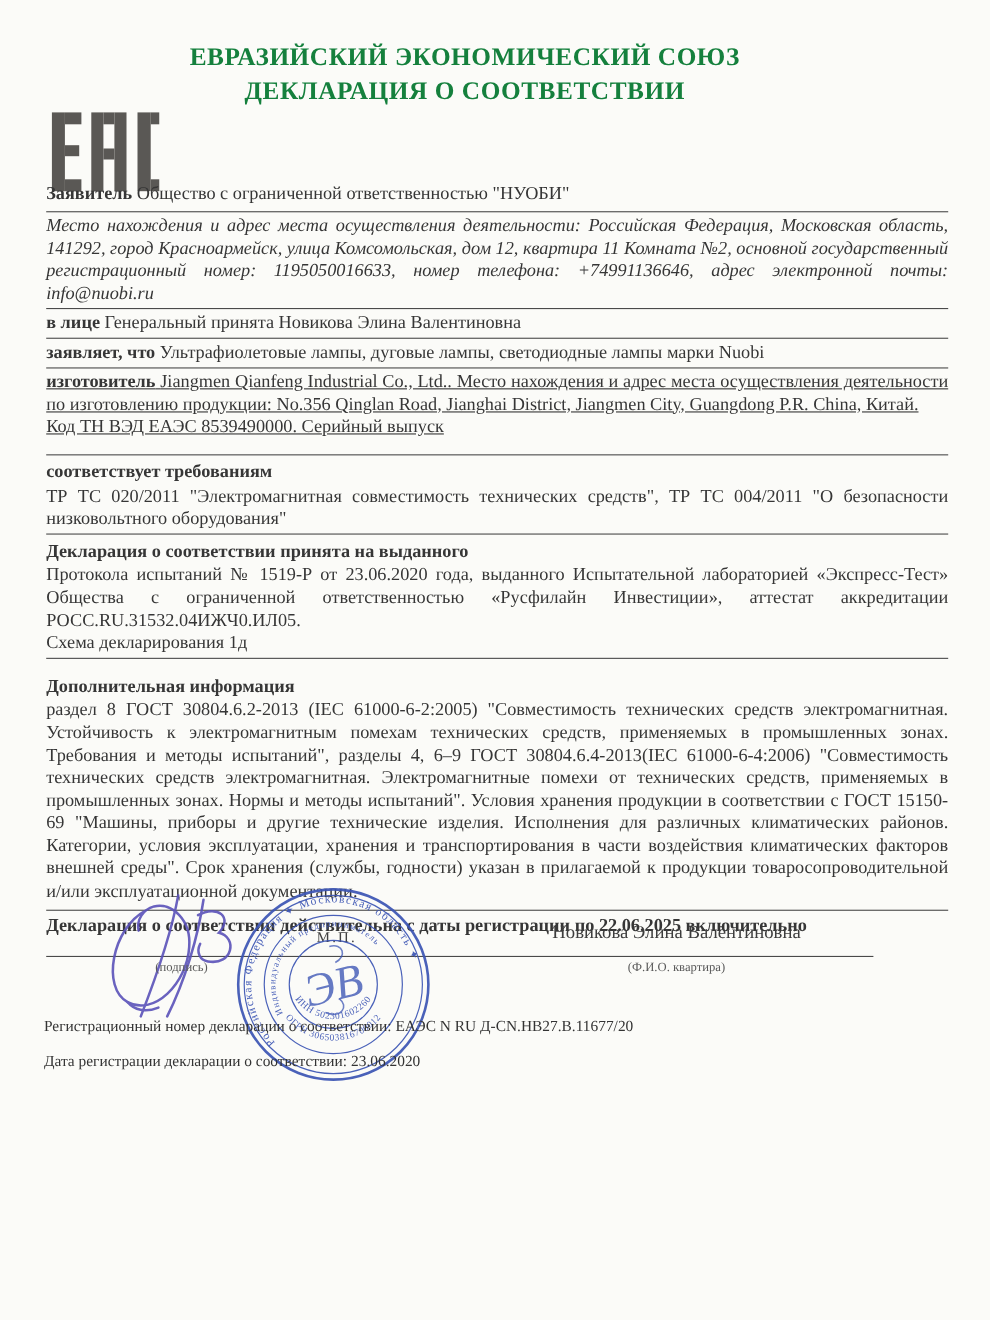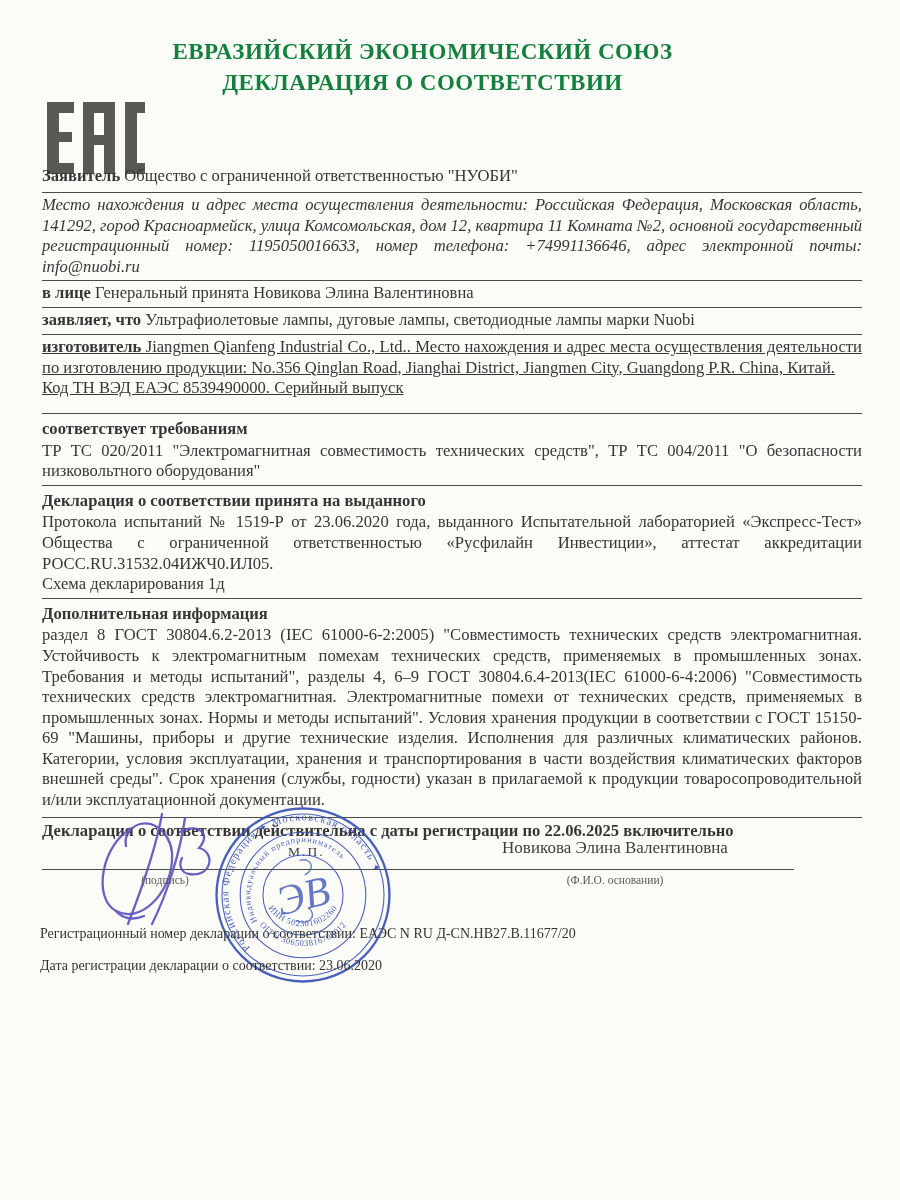--- a/index.html
+++ b/index.html
@@ -14,21 +14,21 @@
   .lbl{font-weight:bold;}
   .just{text-align:justify;text-align-last:left;}
   .hd{font-weight:bold;padding:3px 0 1px;}
   .s1{min-height:23px;}
   .s2{min-height:78px;font-style:italic;}
   .s3{min-height:21px;}
   .s4{min-height:17px;}
   .s5{min-height:73px;text-decoration:underline;}
   .s6{min-height:60px;}
   .s7{min-height:100px;}
-  .s8{min-height:213px;}
+  .s8{min-height:213px;margin-top:10px;}
   .validity{font-weight:bold;padding-top:3px;}
   .sigzone{position:absolute;left:0;top:812px;width:779px;height:200px;}
   .sigline{position:absolute;left:42px;top:57px;width:752px;border-top:1.6px solid #4a4a4a;}
   .cap{position:absolute;font-size:11.5px;color:#5a5a5a;text-align:center;}
   .cap-sign{left:100px;top:62px;width:130px;}
   .cap-name{left:430px;top:62px;width:370px;}
   .fio{position:absolute;left:430px;top:26px;width:370px;text-align:center;font-size:17px;color:#3d3d3d;}
   .mp{position:absolute;left:288px;top:32px;font-size:13.5px;color:#414141;letter-spacing:2px;}
   .sig-svg{position:absolute;left:92px;top:-6px;}
   .stamp-svg{position:absolute;left:212px;top:-8px;opacity:.92;}
@@ -157,19 +157,19 @@
         </g>
         <g fill="none" stroke="#3c55b4" stroke-width="1.6" opacity="0.8">
           <path d="M 96,62 C 110,58 114,72 102,78"></path>
           <path d="M 92,128 C 108,134 116,122 106,114"></path>
         </g>
       </svg>
     </div>
 
     <div class="fio">Новикова Элина Валентиновна</div>
     <div class="cap cap-sign">(подпись)</div>
-    <div class="cap cap-name">(Ф.И.О. основании)</div>
+    <div class="cap cap-name">(Ф.И.О. квартира)</div>
   </div>
 
   <div class="footer-line f1">Регистрационный номер декларации о соответствии: ЕАЭС N RU Д-CN.НВ27.В.11677/20</div>
   <div class="footer-line f2">Дата регистрации декларации о соответствии: 23.06.2020</div>
 
 </div>
 
 </body></html>

